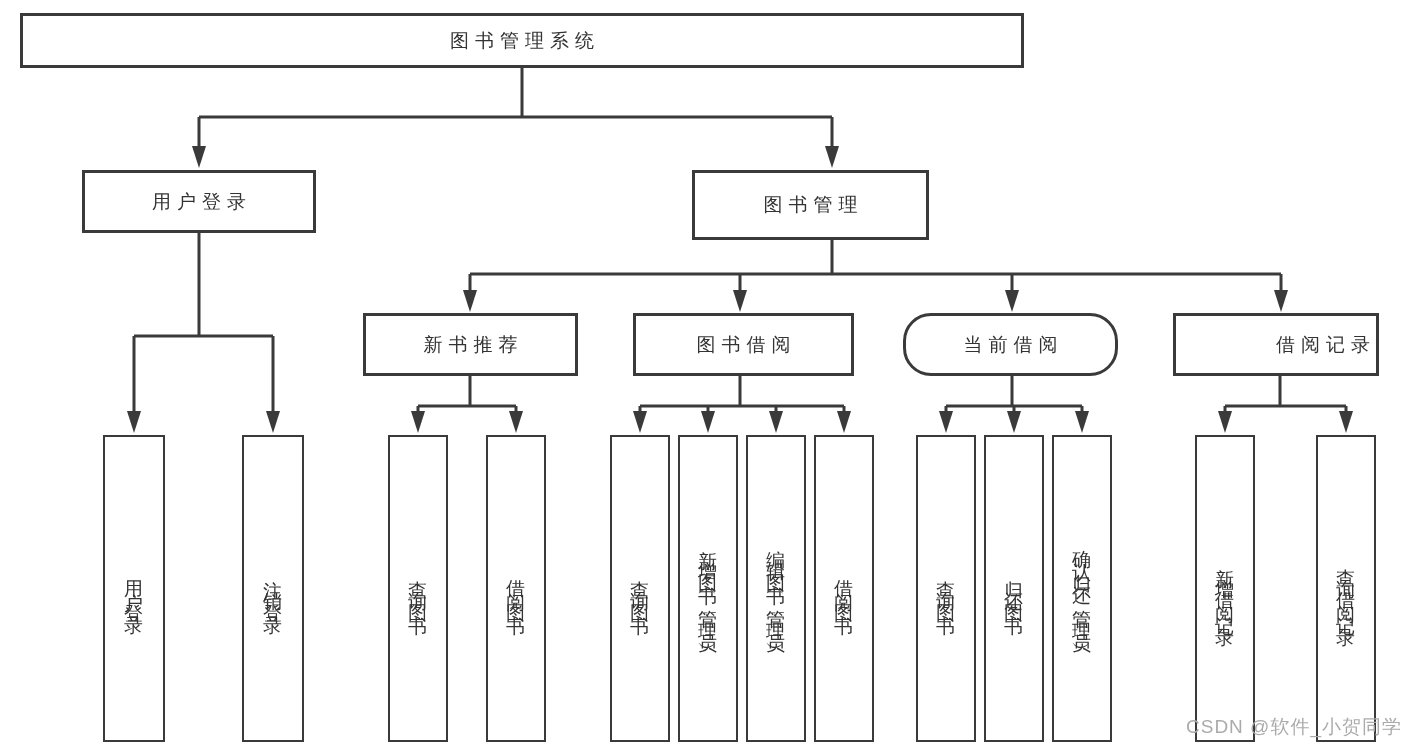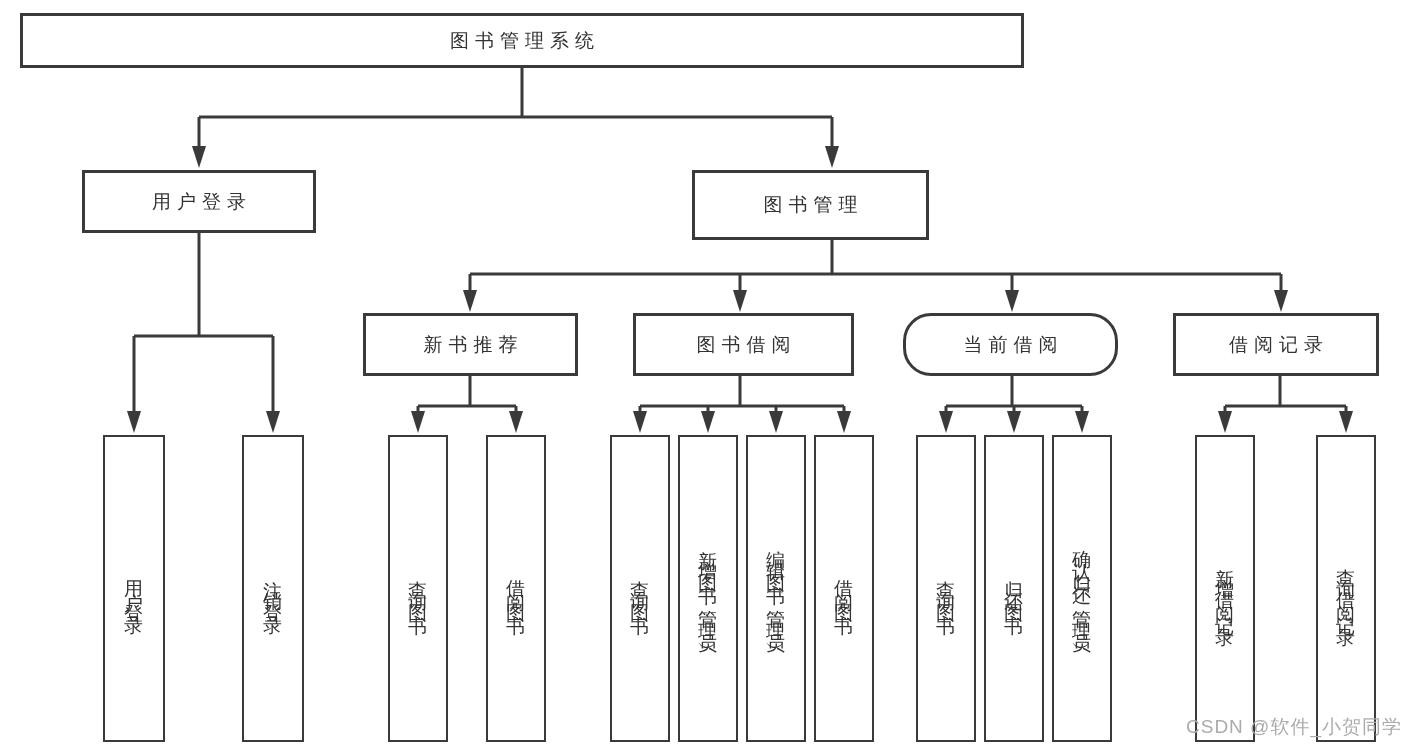--- a/index.html
+++ b/index.html
@@ -142,21 +142,21 @@
 
   <div class="hbox" style="left:363px; top:313px; width:215px; height:63px;">
     <span>新书推荐</span>
   </div>
   <div class="hbox" style="left:633px; top:313px; width:221px; height:63px;">
     <span>图书借阅</span>
   </div>
   <div class="hbox" style="left:903px; top:313px; width:215px; height:63px;border-radius:28px;">
     <span>当前借阅</span>
   </div>
-  <div class="hbox" style="left:1173px; top:313px; width:206px; height:63px;">
+  <div class="hbox" style="left:1173px; top:313px; width:206px; height:63px;justify-content:flex-end;">
     <span>借阅记录</span>
   </div>
 
   <div class="vbox wide" style="left:103px;">
     <span class="vtext">用户登录</span>
   </div>
   <div class="vbox wide" style="left:242px;">
     <span class="vtext">注销登录</span>
   </div>
 

